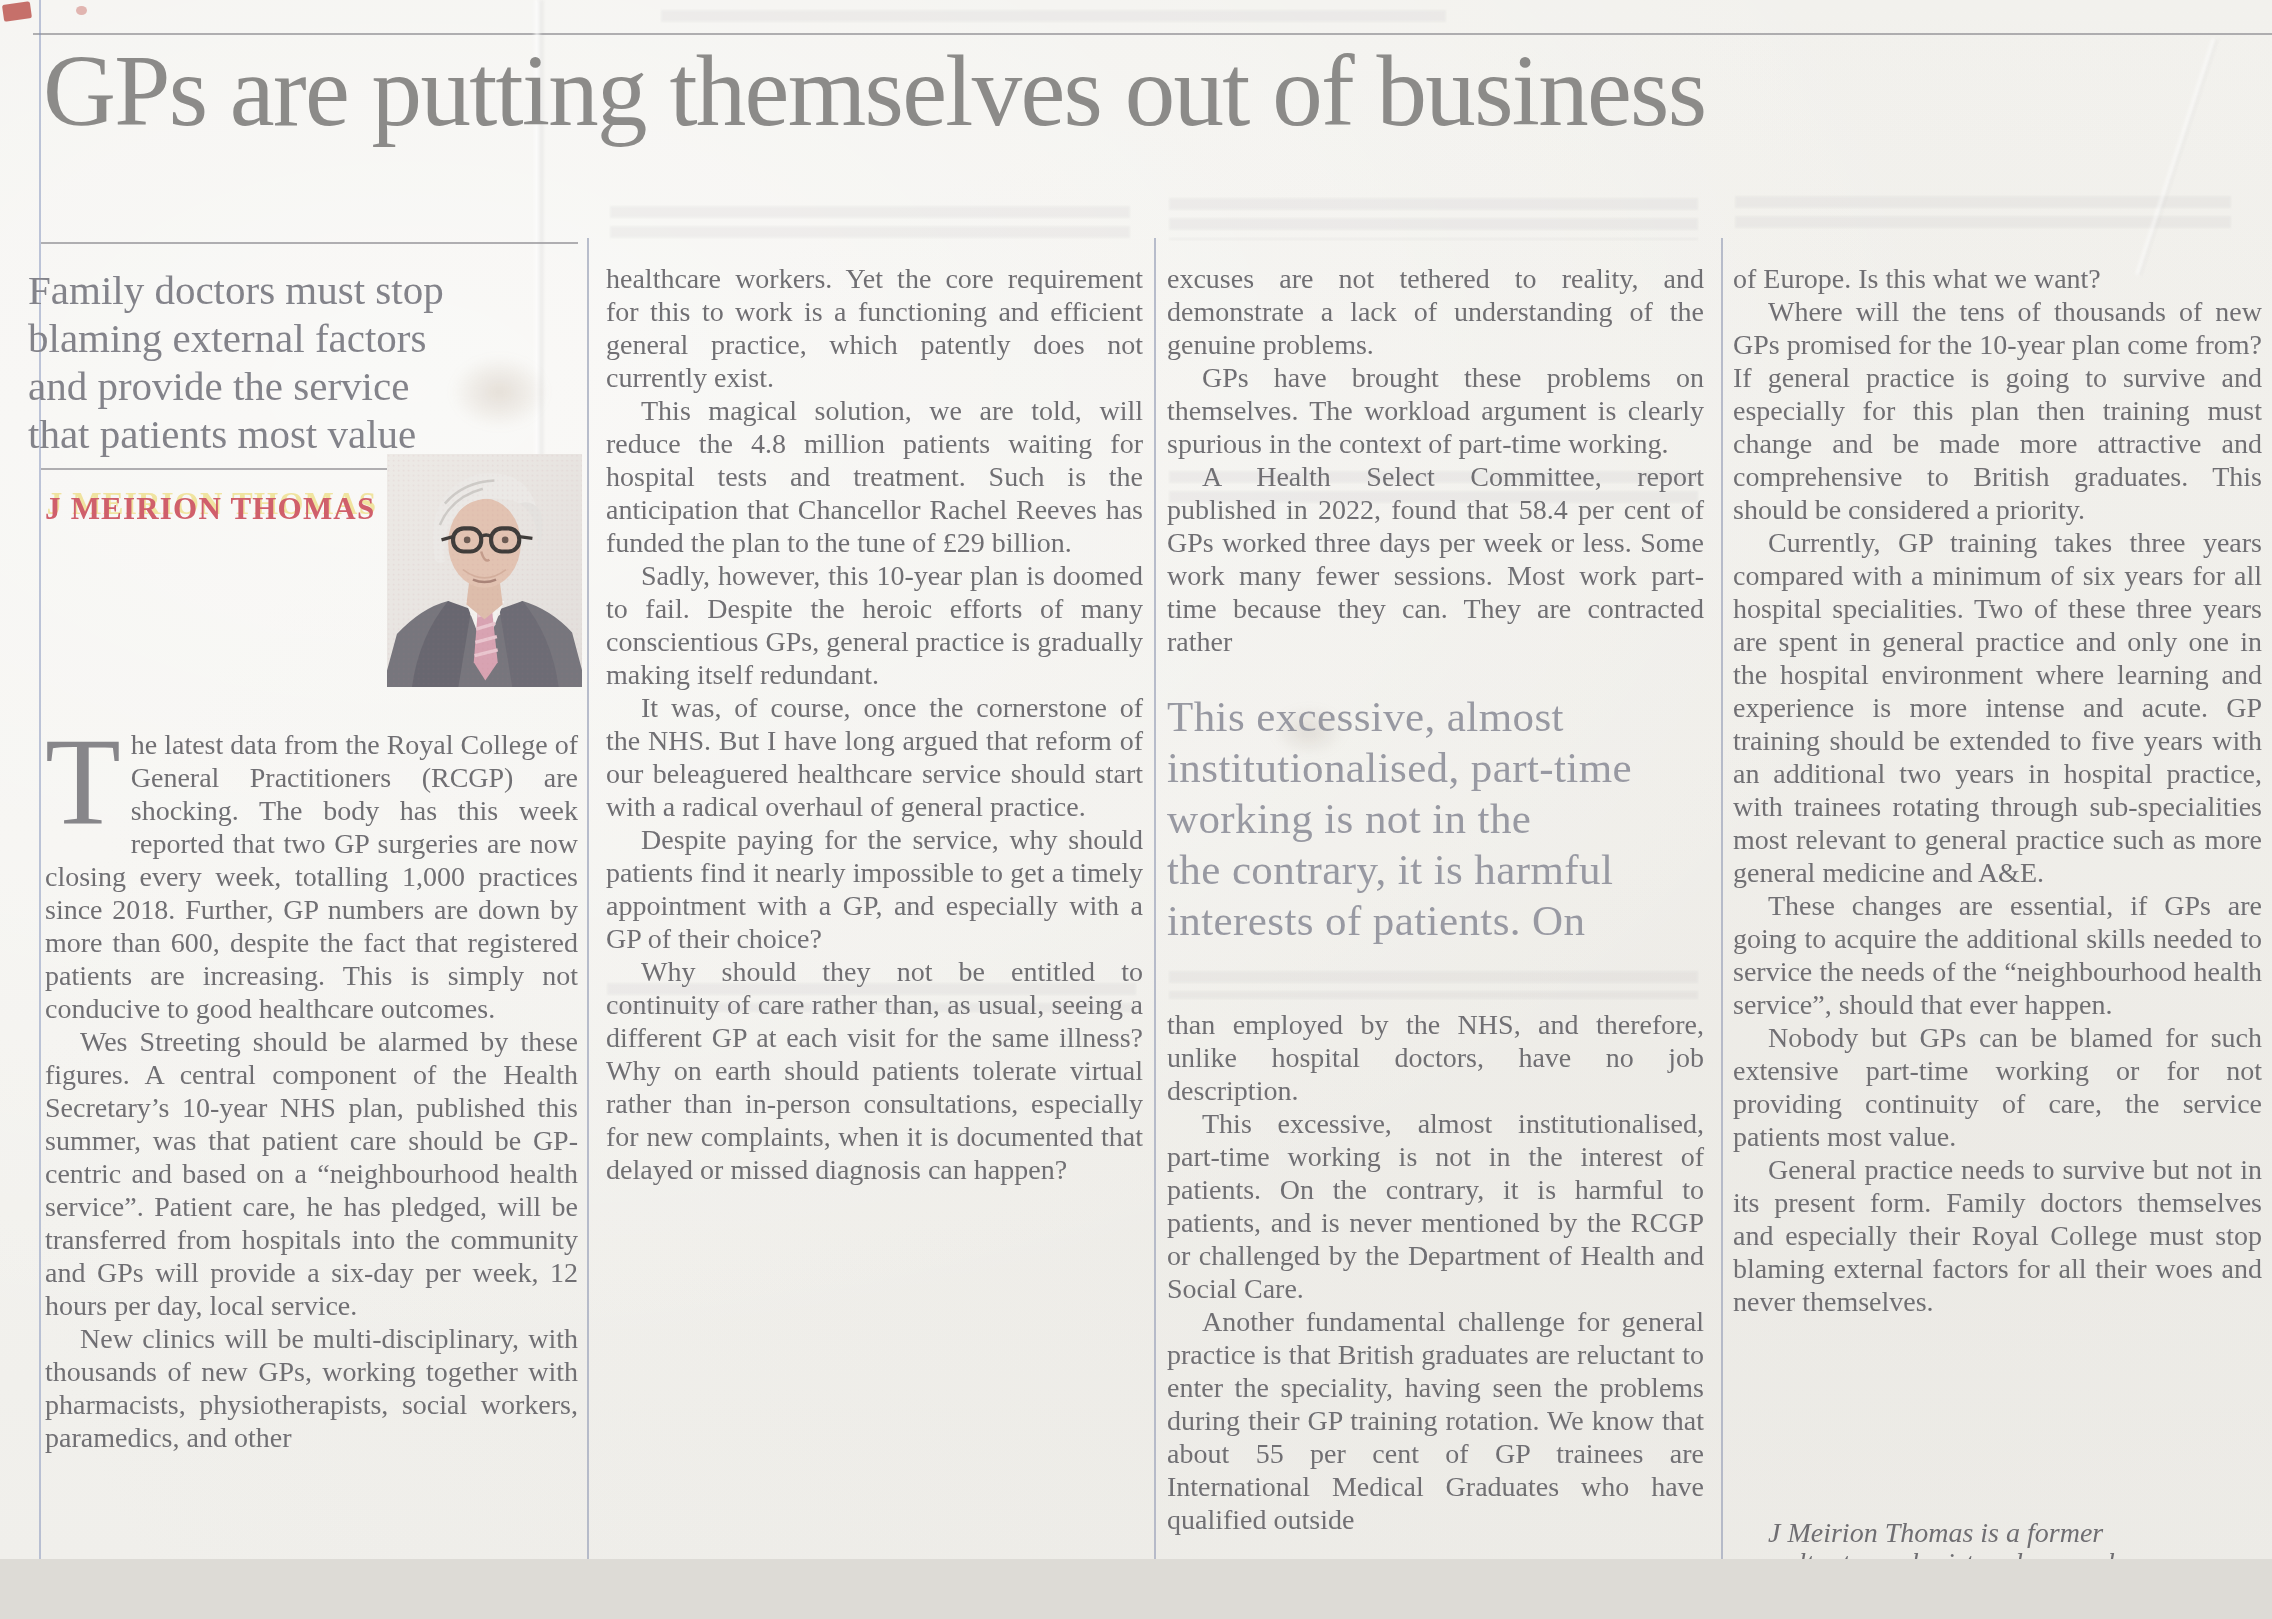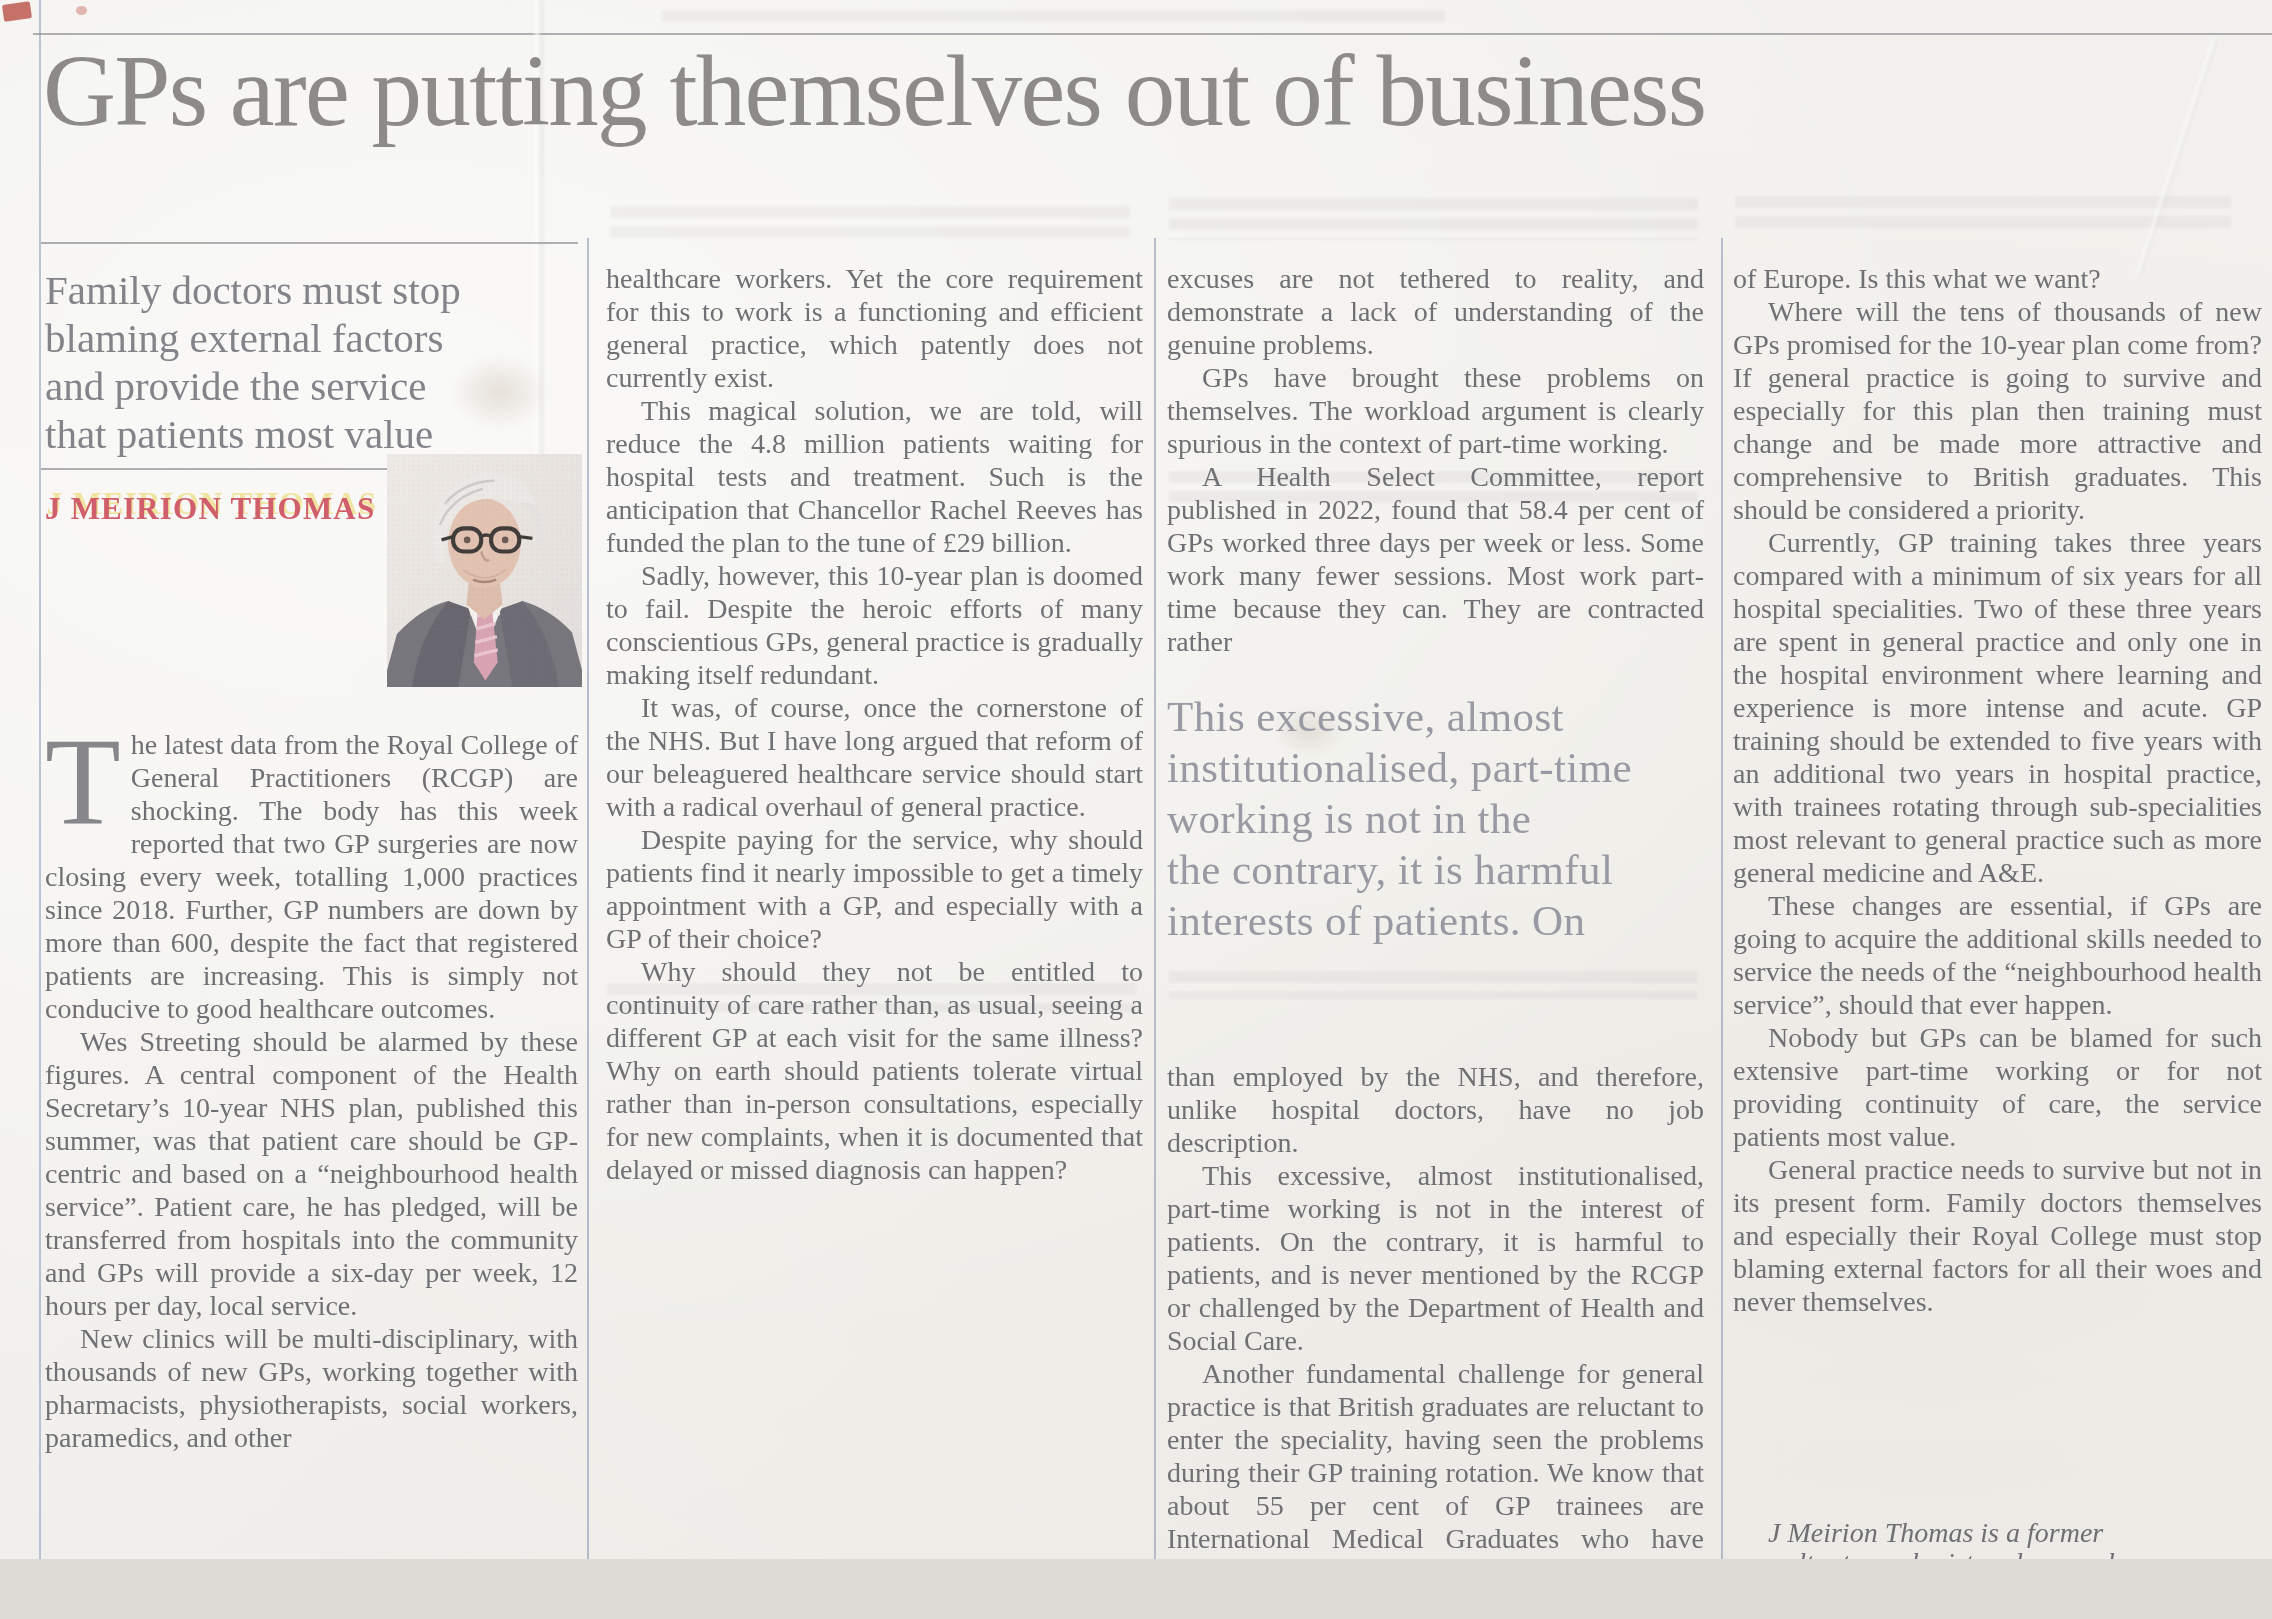--- a/index.html
+++ b/index.html
@@ -74,21 +74,21 @@
   <div class="abs ghost" style="left:607px;top:975px;width:529px;height:37px;"></div>
 
   <div class="abs crease" style="left:533px;top:0;width:11.6px;height:463px;background:linear-gradient(90deg,transparent,rgba(255,255,255,0.85),rgba(150,150,150,0.14),transparent);"></div>
   <div class="abs crease" style="left:2173px;top:33px;width:8.3px;height:248px;background:linear-gradient(90deg,transparent,rgba(255,255,255,0.8),rgba(160,160,160,0.12),transparent);transform:rotate(18deg);"></div>
   <div class="abs stain" style="left:450px;top:355px;width:99px;height:74px;background:radial-gradient(ellipse,rgba(148,118,88,0.20),transparent 70%);"></div>
   <div class="abs stain" style="left:1272px;top:706px;width:74px;height:50px;background:radial-gradient(ellipse,rgba(140,125,105,0.18),transparent 70%);"></div>
 
   <h1 class="abs headline" style="left:43px;top:38px;margin:0;">GPs are putting themselves out of business</h1>
 
   <div class="abs hrule" style="left:41px;top:242px;width:537px;"></div>
-  <div class="abs standfirst" style="left:45px;top:266px;width:545px;">
+  <div class="abs standfirst" style="left:28px;top:266px;width:545px;">
     <div>Family doctors must stop</div>
     <div>blaming external factors</div>
     <div>and provide the service</div>
     <div>that patients most value</div>
   </div>
   <div class="abs hrule" style="left:41px;top:468px;width:537px;"></div>
   <div class="abs byline" style="left:45px;top:491px;">J MEIRION THOMAS</div>
 
   <div class="abs" style="left:387px;top:454px;width:195px;height:233px;">
     <svg width="195" height="233" viewBox="0 0 236 282">
@@ -160,21 +160,21 @@
     </div>
 
   <div class="abs pullquote" style="left:1167px;top:691px;width:545px;">
     <div>This excessive, almost</div>
     <div>institutionalised, part-time</div>
     <div>working is not in the</div>
     <div>the contrary, it is harmful</div>
     <div>interests of patients. On</div>
   </div>
 
-  <div class="abs bodycol" style="left:1167px;top:1036px;width:537px;">
+  <div class="abs bodycol" style="left:1167px;top:984px;width:537px;">
       <p>than employed by the NHS, and therefore, unlike hospital doctors, have no job description.</p>
       <p>This excessive, almost institutionalised, part-time working is not in the interest of patients. On the contrary, it is harmful to patients, and is never mentioned by the RCGP or challenged by the Department of Health and Social Care.</p>
       <p>Another fundamental challenge for general practice is that British graduates are reluctant to enter the speciality, having seen the problems during their GP training rotation. We know that about 55 per cent of GP trainees are International Medical Graduates who have qualified outside</p>
     </div>
 
   <div class="abs bodycol" style="left:1733px;top:238px;width:529px;">
       <p>of Europe. Is this what we want?</p>
       <p>Where will the tens of thousands of new GPs promised for the 10-year plan come from? If general practice is going to survive and especially for this plan then training must change and be made more attractive and comprehensive to British graduates. This should be considered a priority.</p>
       <p>Currently, GP training takes three years compared with a minimum of six years for all hospital specialities. Two of these three years are spent in general practice and only one in the hospital environment where learning and experience is more intense and acute. GP training should be extended to five years with an additional two years in hospital practice, with trainees rotating through sub-specialities most relevant to general practice such as more general medicine and A&amp;E.</p>
       <p>These changes are essential, if GPs are going to acquire the additional skills needed to service the needs of the “neighbourhood health service”, should that ever happen.</p>

